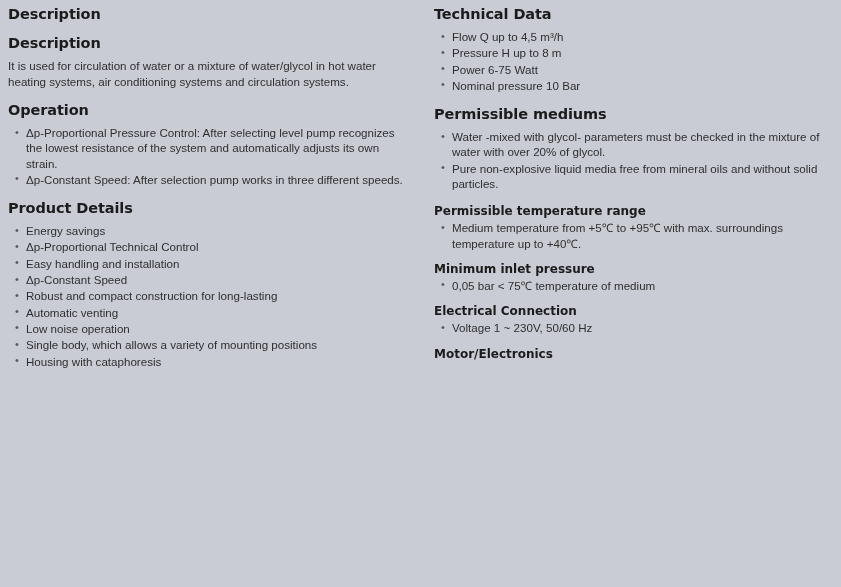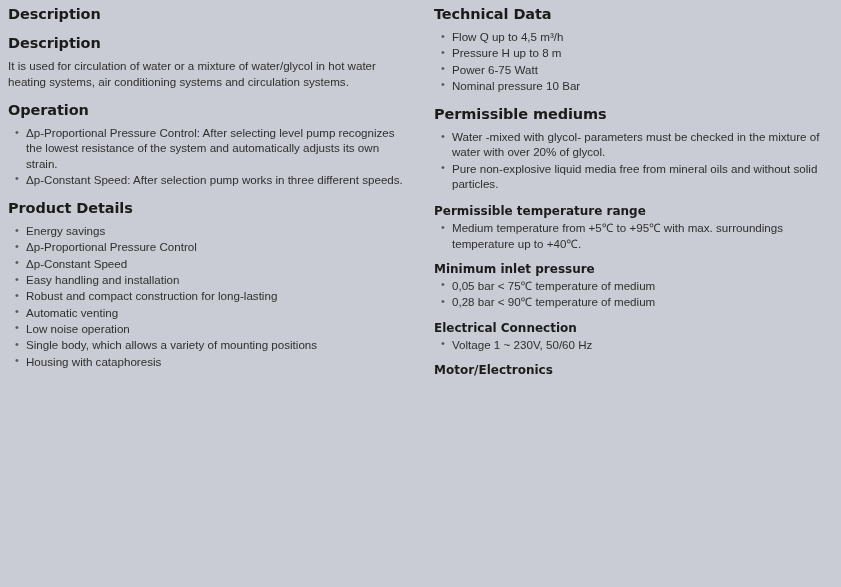--- a/index.html
+++ b/index.html
@@ -105,23 +105,23 @@
       <ul class="bullets">
         <li>Δp-Proportional Pressure Control: After selecting level pump recognizes the lowest resistance of the system and automatically adjusts its own strain.</li>
         <li>Δp-Constant Speed: After selection pump works in three different speeds.</li>
       </ul>
     </div>
 
     <div class="blk">
       <h2 class="section-title">Product Details</h2>
       <ul class="bullets">
         <li>Energy savings</li>
-        <li>Δp-Proportional Pressure Control</li>
+        <li>Δp-Proportional Technical Control</li>
+        <li>Easy handling and installation</li>
         <li>Δp-Constant Speed</li>
-        <li>Easy handling and installation</li>
         <li>Robust and compact construction for long-lasting</li>
         <li>Automatic venting</li>
         <li>Low noise operation</li>
         <li>Single body, which allows a variety of mounting positions</li>
         <li>Housing with cataphoresis</li>
       </ul>
     </div>
 
   </div>
 
@@ -149,21 +149,20 @@
       <h3 class="sub-title">Permissible temperature range</h3>
       <ul class="bullets">
         <li>Medium temperature from +5℃ to +95℃ with max. surroundings temperature up to +40℃.</li>
       </ul>
     </div>
 
     <div class="blk-sub">
       <h3 class="sub-title">Minimum inlet pressure</h3>
       <ul class="bullets">
         <li>0,05 bar &lt; 75℃ temperature of medium</li>
-        <li>0,28 bar &lt; 90℃ temperature of medium</li>
       </ul>
     </div>
 
     <div class="blk-sub">
       <h3 class="sub-title">Electrical Connection</h3>
       <ul class="bullets">
         <li>Voltage 1 ~ 230V, 50/60 Hz</li>
       </ul>
     </div>
 

